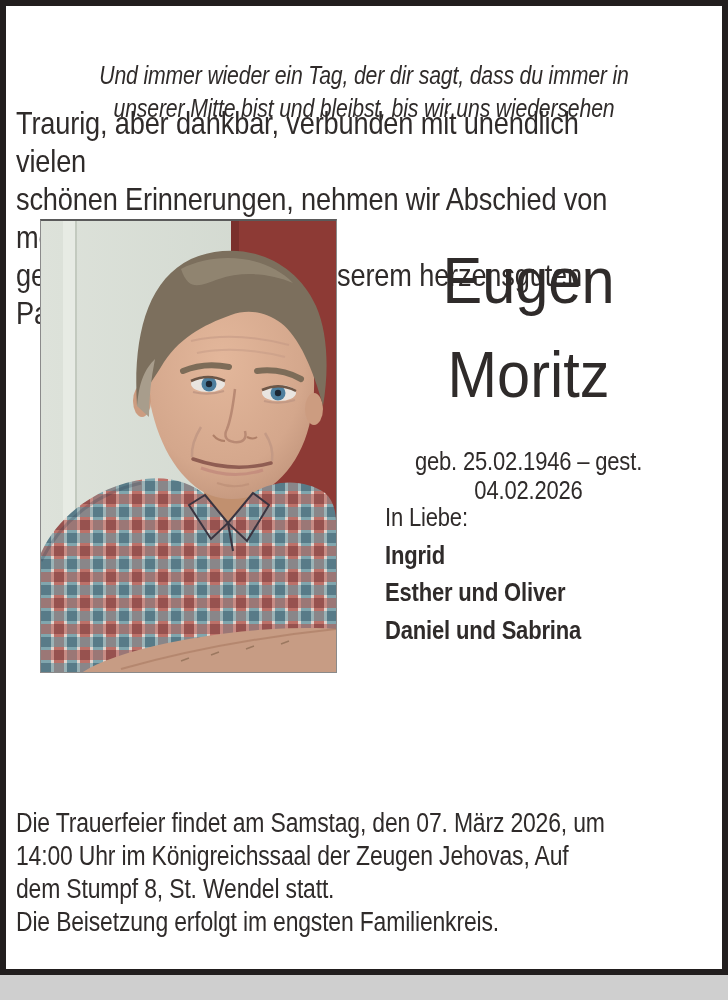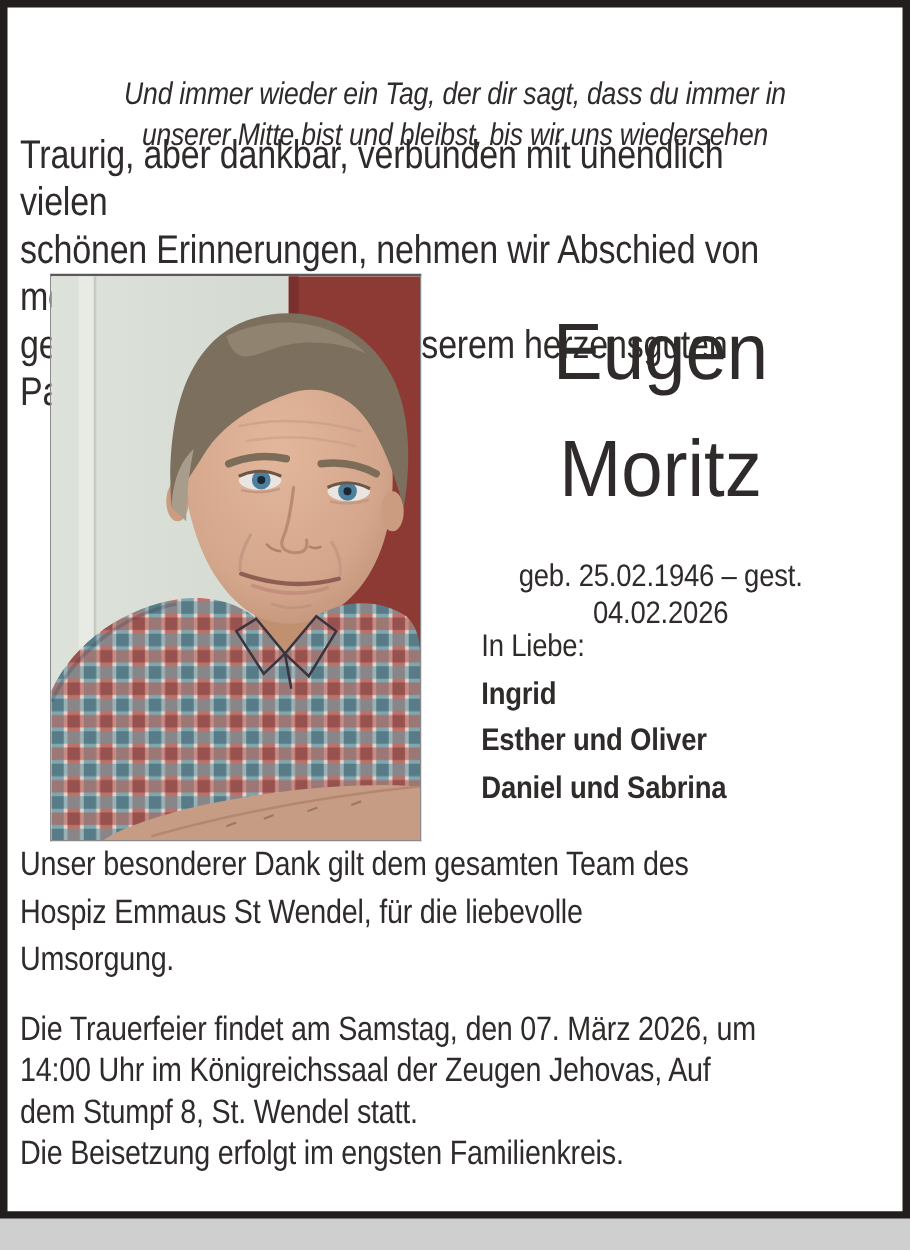--- a/index.html
+++ b/index.html
@@ -193,25 +193,20 @@
 
   <div class="abs dates">geb. 25.02.1946 – gest. 04.02.2026</div>
 
   <div class="abs farewell">
     <div>In Liebe:</div>
     <div class="names">Ingrid</div>
     <div class="names">Esther und Oliver</div>
     <div class="names">Daniel und Sabrina</div>
   </div>
 
-  <div class="abs thanks">
-    <div class="narrow-l pre">Unser besonderer Dank gilt dem gesamten Team des
-Hospiz Emmaus St Wendel, für die liebevolle
-Umsorgung.</div>
-  </div>
 
   <div class="abs funeral">
     <div class="narrow-l pre">Die Trauerfeier findet am Samstag, den 07. März 2026, um
 14:00 Uhr im Königreichssaal der Zeugen Jehovas, Auf
 dem Stumpf 8, St. Wendel statt.
 Die Beisetzung erfolgt im engsten Familienkreis.</div>
   </div>
 
 
 </div>

